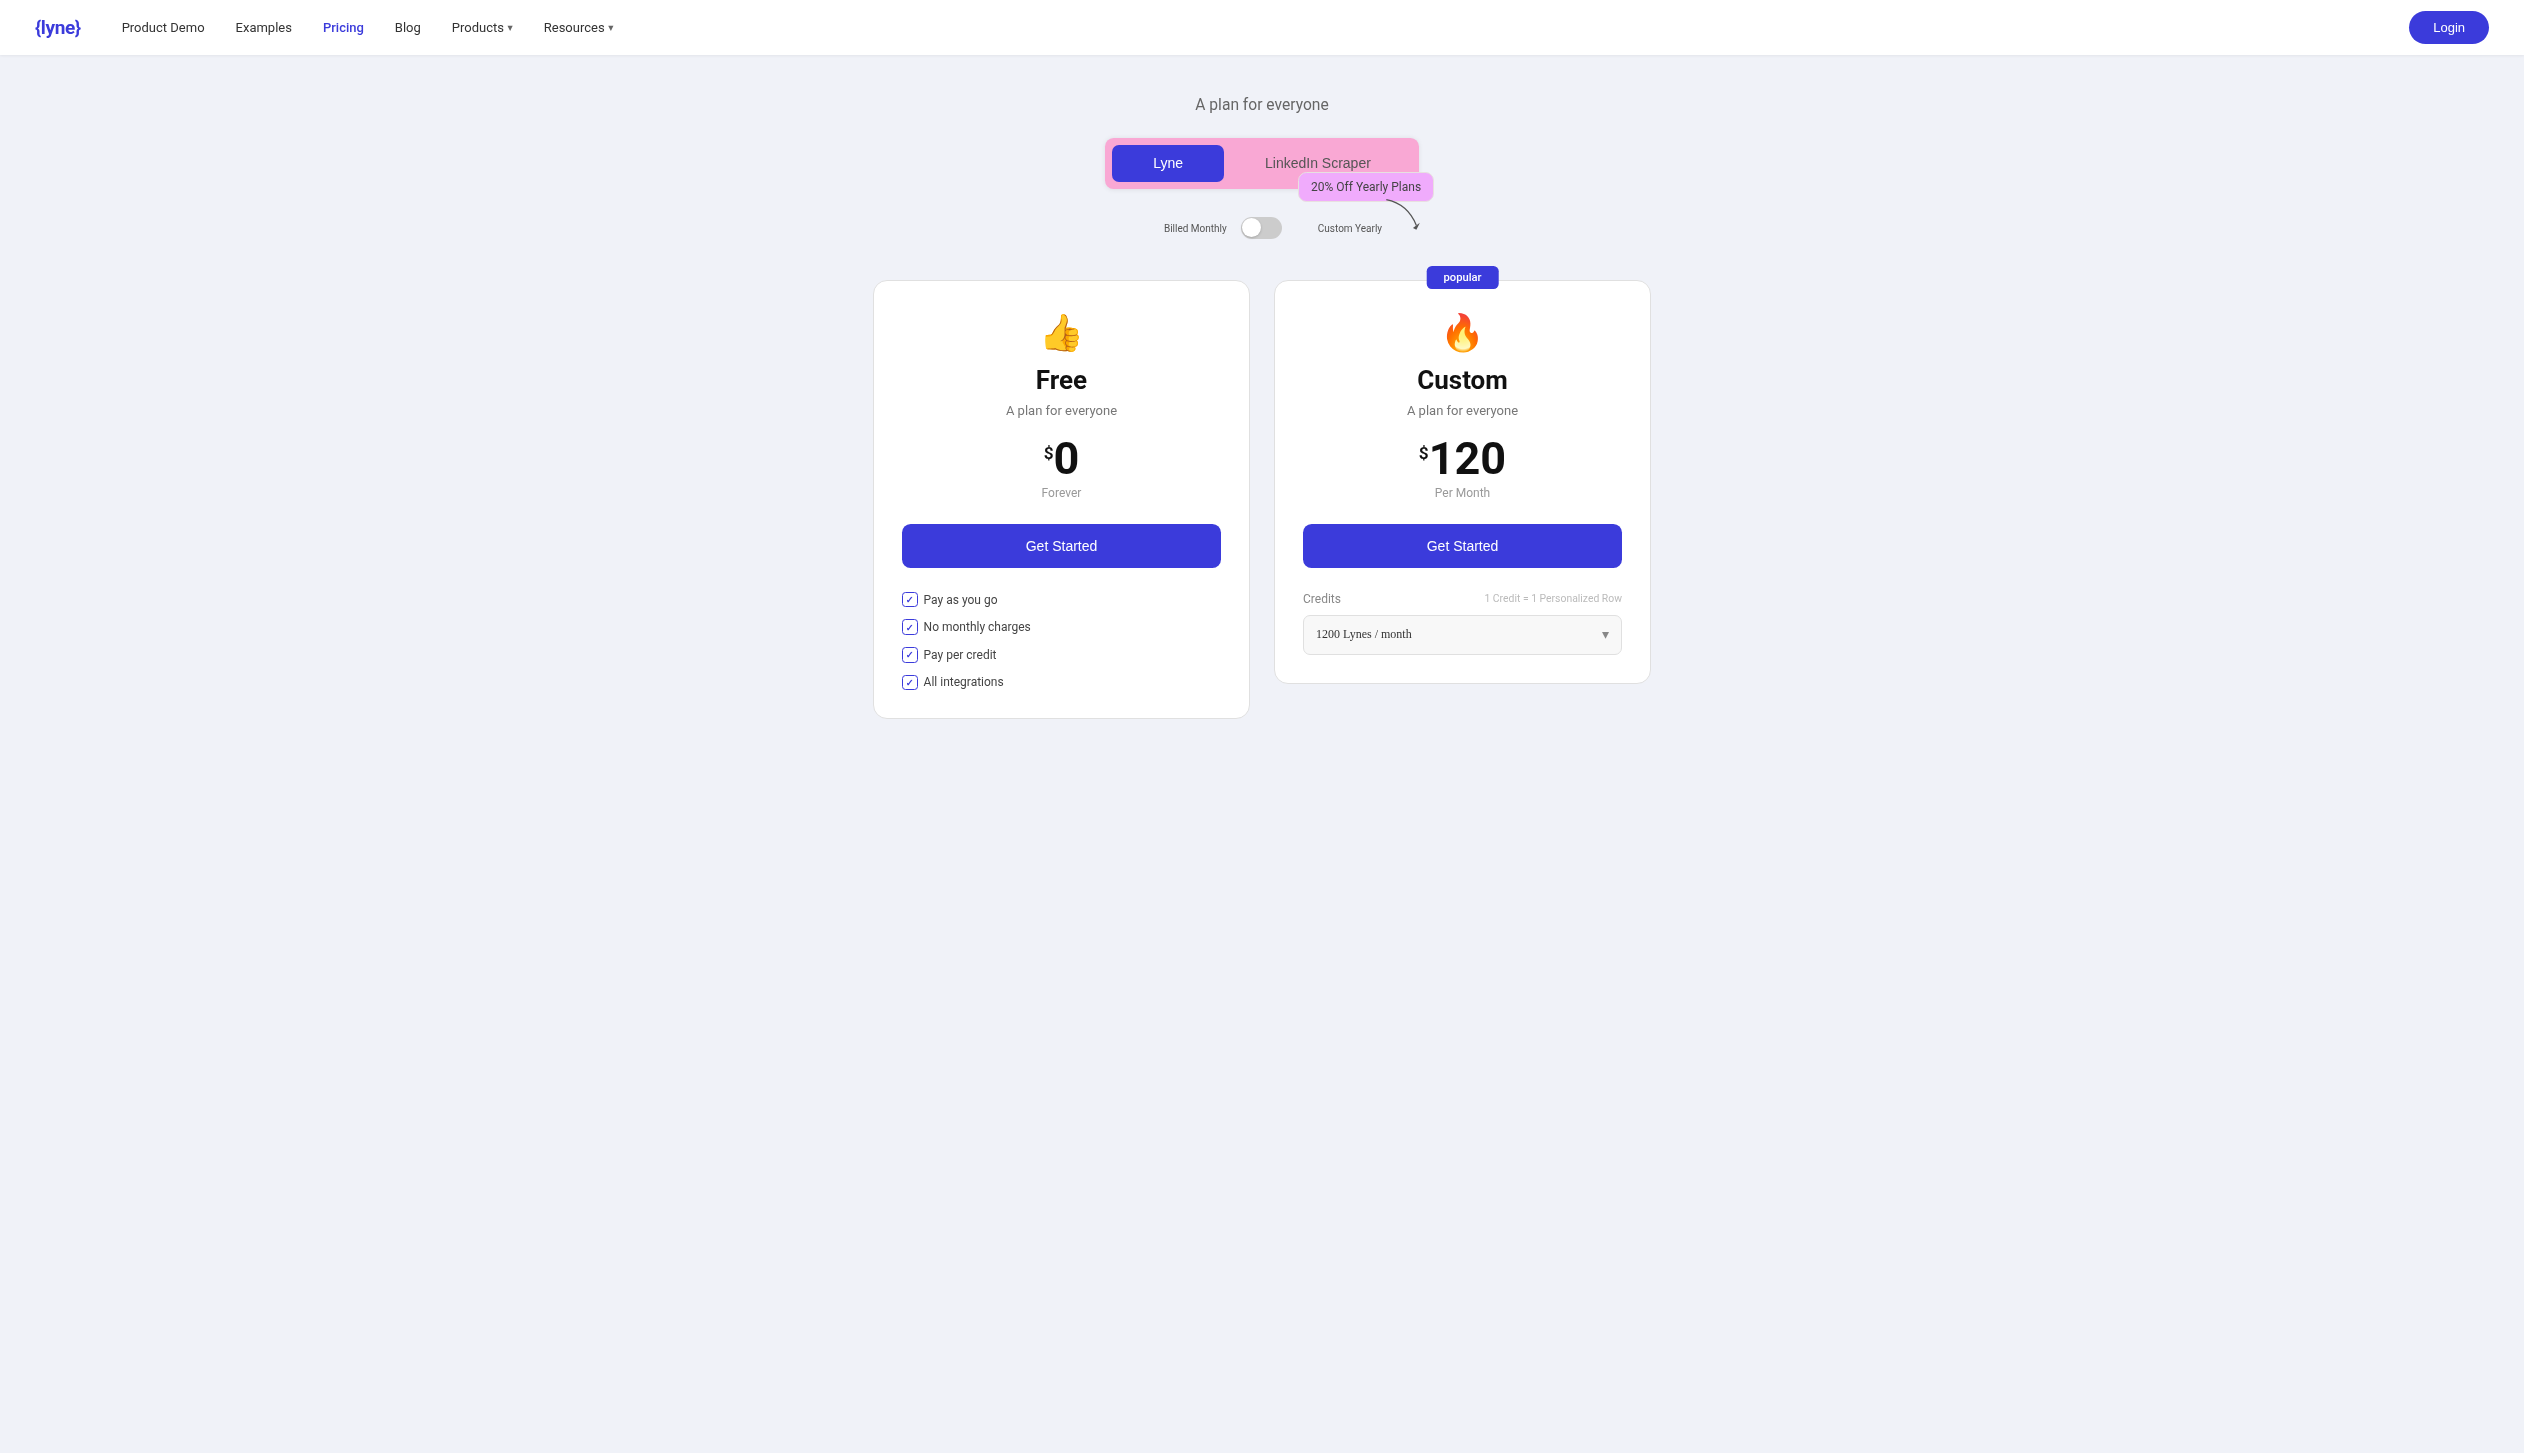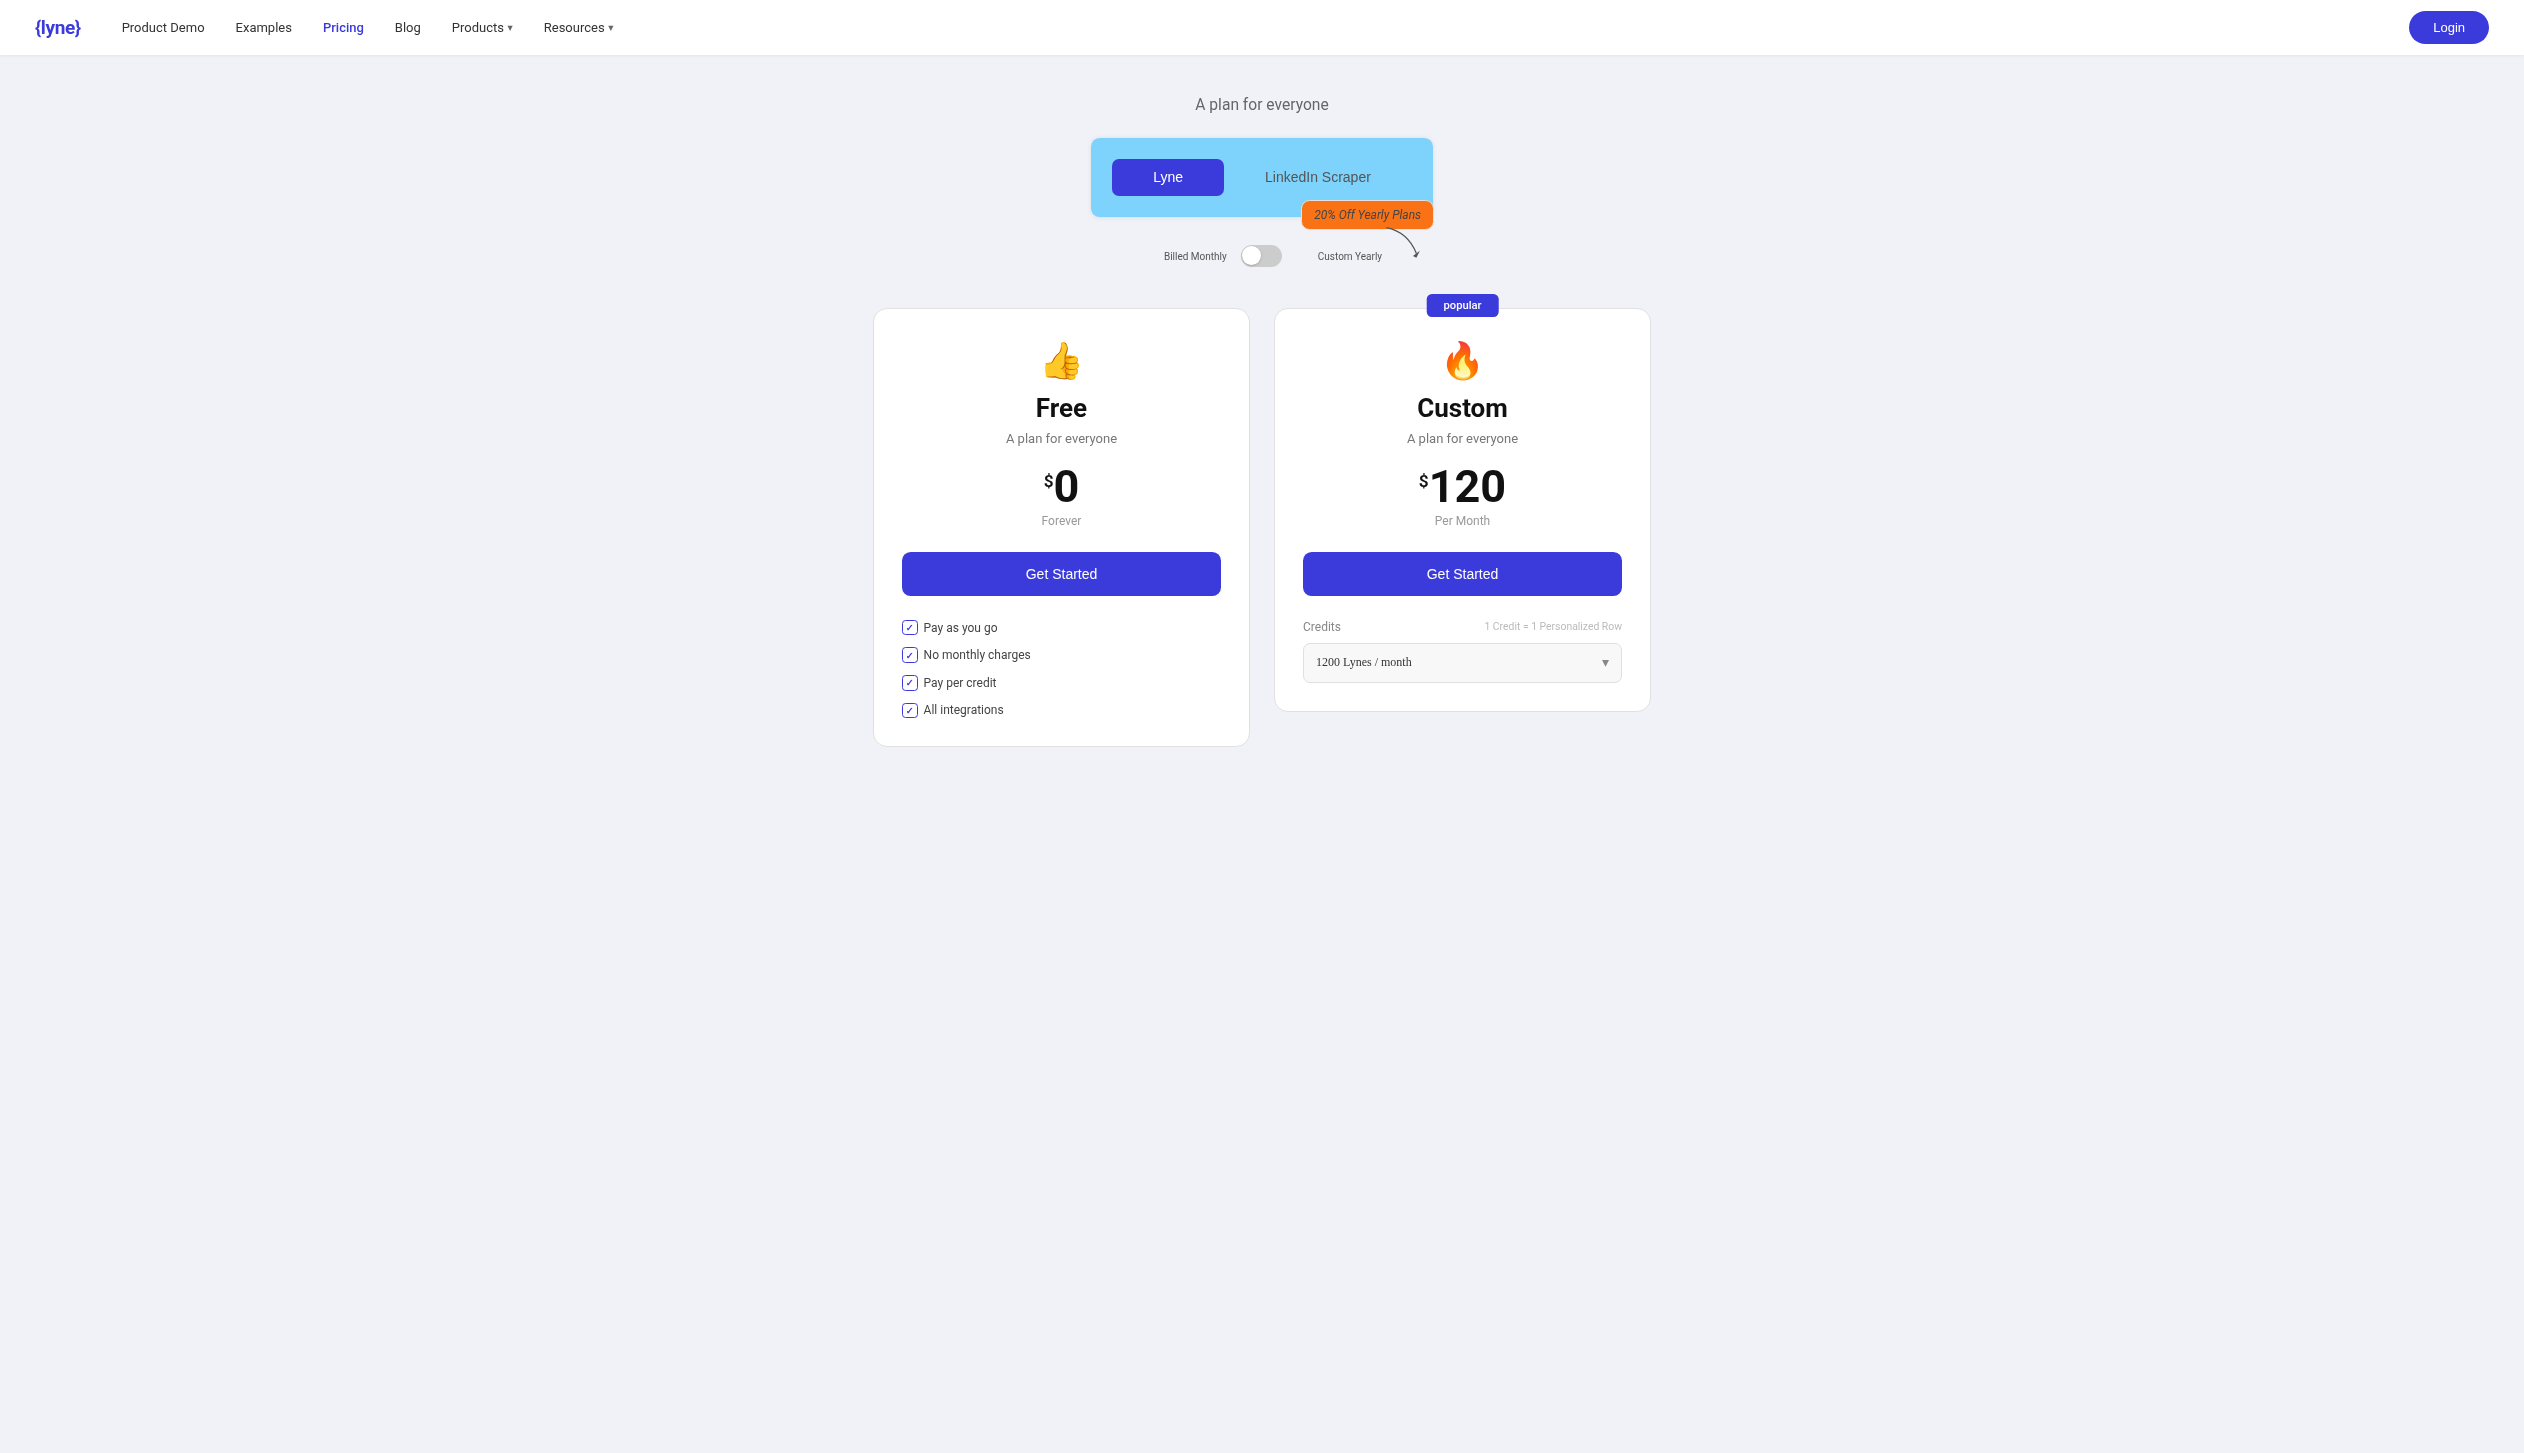--- a/index.html
+++ b/index.html
@@ -76,23 +76,23 @@
     .section-subtitle {
       font-size: 15.6px;
       color: #666;
       margin-bottom: 24px;
       text-align: center;
     }
 
     
     .plan-tabs {
       display: flex;
-      background: #7dd3fc;
+      background: #f9a8d4;
       border-radius: 8.6px;
-      padding: 21px;
+      padding: 7px;
       box-shadow: 0 0.9px 5.2px rgba(0,0,0,0.08);
       margin-bottom: 28px;
     }
     .plan-tab {
       padding: 10.4px 41px;
       border-radius: 7px;
       font-size: 14px;
       font-weight: 500;
       cursor: pointer;
       border: none;
@@ -135,26 +135,25 @@
       left: 1.7px;
       box-shadow: 0 0.9px 2.6px rgba(0,0,0,0.2);
     }
 
     .discount-badge-wrap {
       position: absolute;
       top: -45px;
       right: -52px;
     }
     .discount-badge {
-      background: #f97316;
+      background: #f0abfc;
       border: 0.9px solid #e8e0e0;
       border-radius: 8.6px;
       padding: 7px 12px;
       font-size: 12px;
-      font-style: italic;
       color: #444;
       white-space: nowrap;
     }
     .arrow-svg {
       position: absolute;
       bottom: -28px;
       right: 8.6px;
     }
 
     

